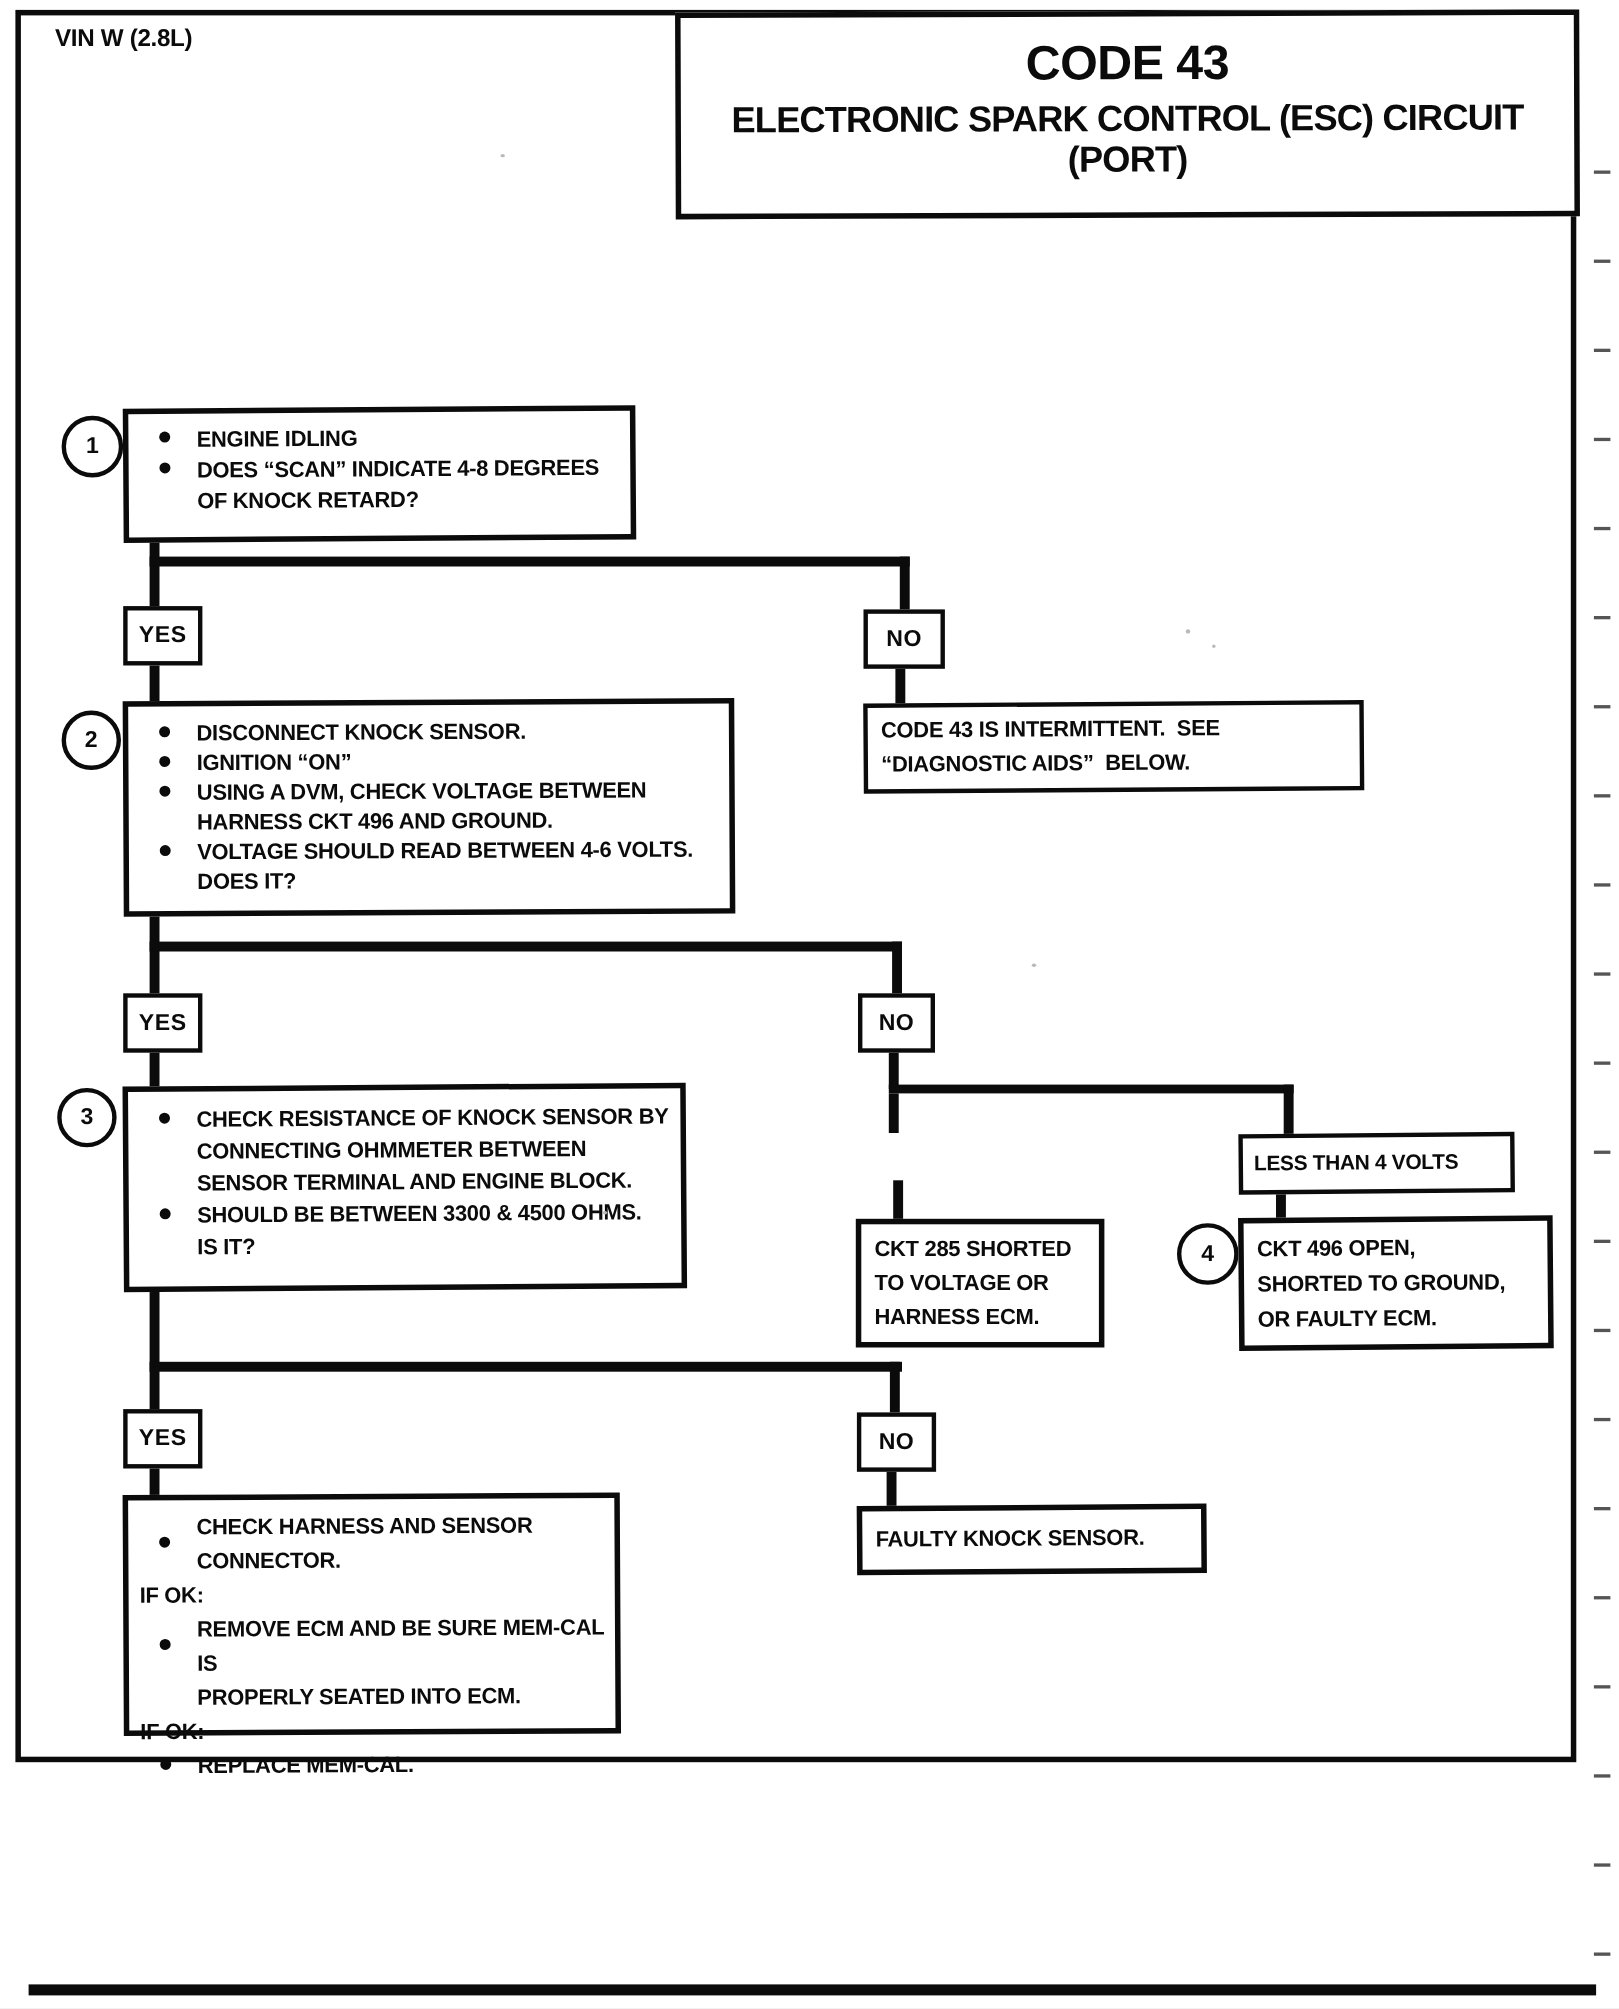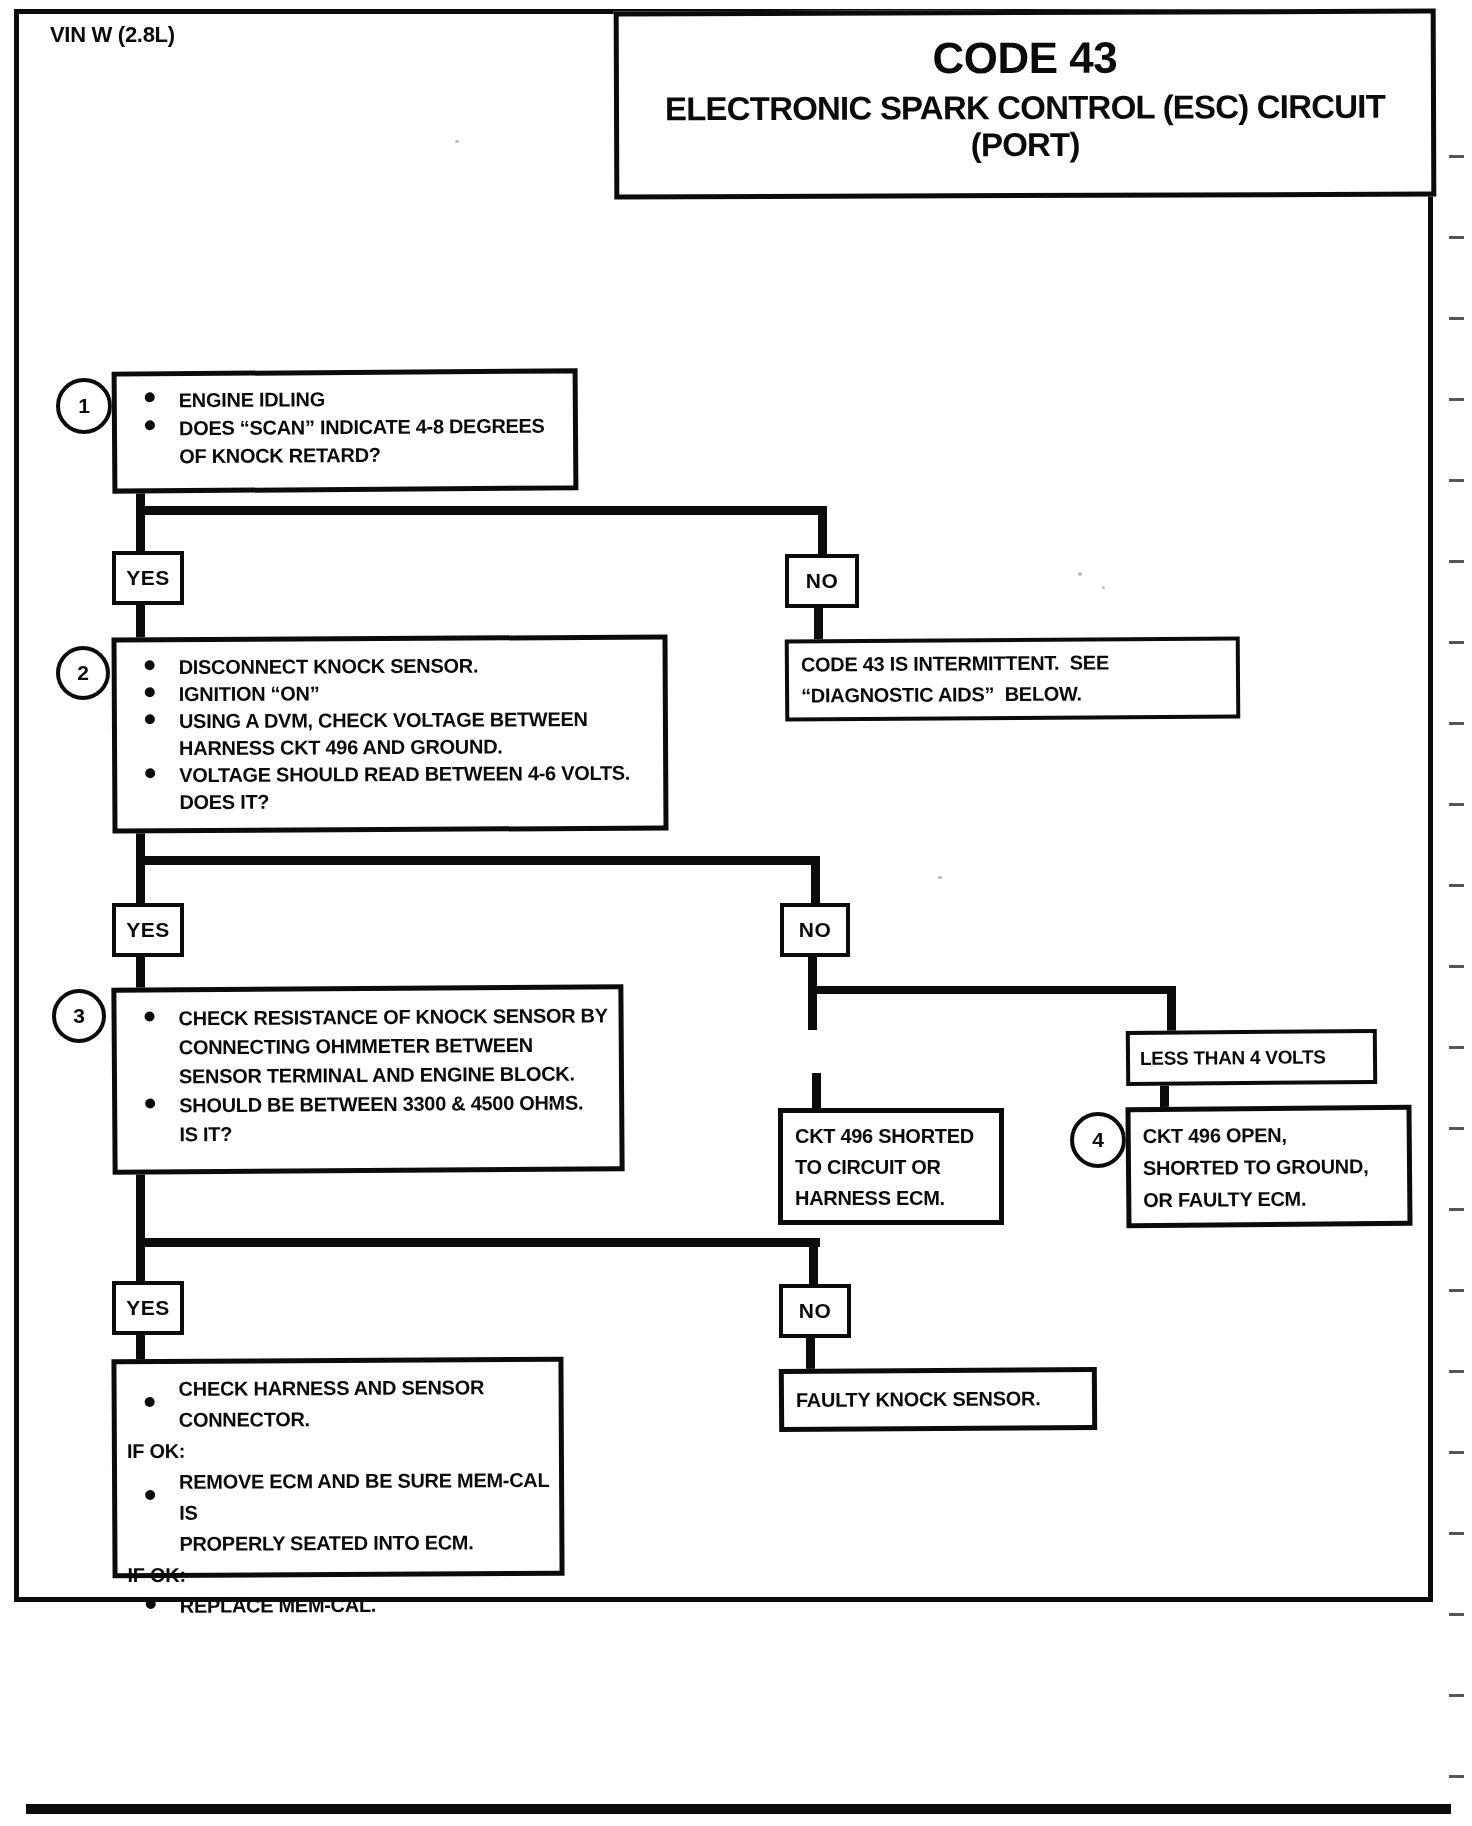--- a/index.html
+++ b/index.html
@@ -184,22 +184,22 @@
       <div class="line">
           <span class="txt">IS IT?</span>
         </div>
     </div>
   </div>
 
   <div class="tagbox" style="left:1126px;top:1030px;width:233px;height:47px;transform:rotate(-0.5deg);">LESS THAN 4 VOLTS</div>
 
   <div class="resultbox" style="left:778px;top:1108px;width:216px;height:107px;">
     <div style="padding:8px 0 0 12px;line-height:31px;">
-      <div>CKT 496 SHORTED</div>
-      <div>TO CIRCUIT OR</div>
+      <div>CKT 285 SHORTED</div>
+      <div>TO VOLTAGE OR</div>
       <div>HARNESS ECM.</div>
     </div>
   </div>
 
   <div class="circle" style="left:1070px;top:1112px;width:48px;height:48px;">
     <span>4</span>
   </div>
   <div class="resultbox" style="left:1126px;top:1106px;width:276px;height:111px;transform:rotate(-0.5deg);">
     <div style="padding:8px 0 0 12px;line-height:32px;">
       <div>CKT 496 OPEN,</div>

